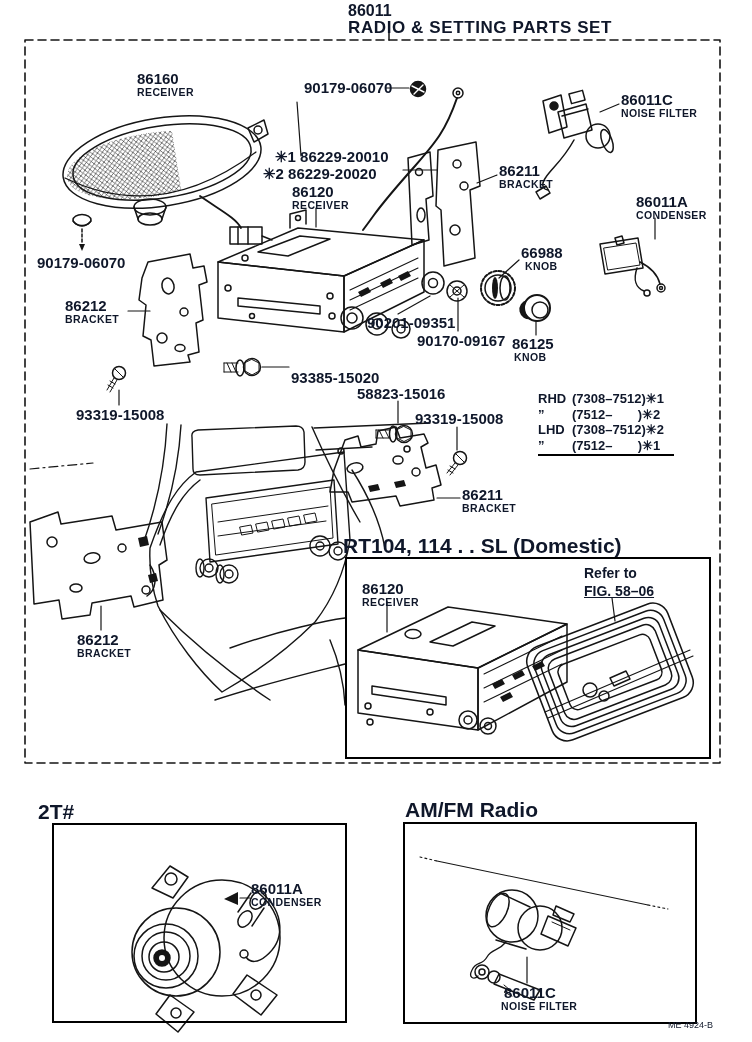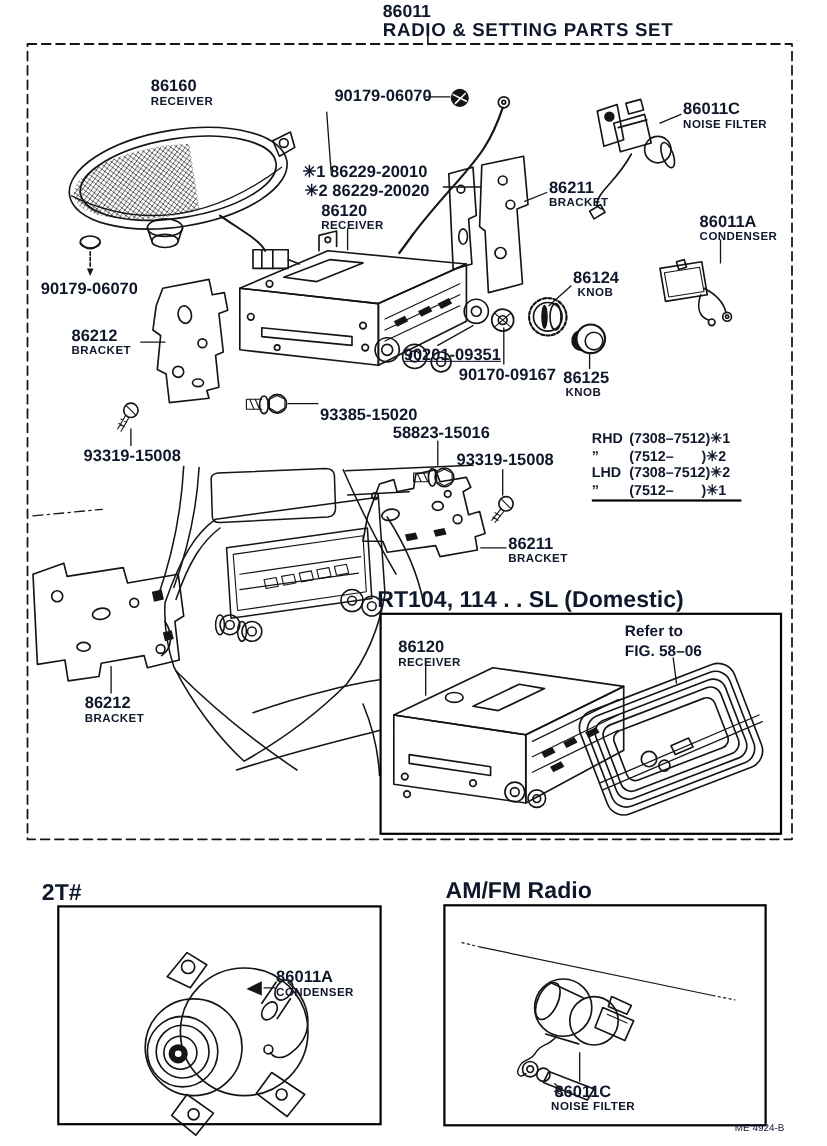--- a/index.html
+++ b/index.html
@@ -355,40 +355,40 @@
   <div class="lbl" style="left:304px;top:80px;">
     <span class="pno">90179-06070</span>
   </div>
   <div class="lbl" style="left:621px;top:92px;">
     <span class="pno">86011C</span>
     <span class="pname">NOISE FILTER</span>
   </div>
   <div class="lbl" style="left:275px;top:149px;">
     <span class="pno">✳1 86229-20010</span>
   </div>
-  <div class="lbl" style="left:277px;top:166px;">
+  <div class="lbl" style="left:263px;top:166px;">
     <span class="pno">✳2 86229-20020</span>
   </div>
   <div class="lbl" style="left:292px;top:184px;">
     <span class="pno">86120</span>
     <span class="pname">RECEIVER</span>
   </div>
   <div class="lbl" style="left:499px;top:163px;">
     <span class="pno">86211</span>
     <span class="pname">BRACKET</span>
   </div>
   <div class="lbl" style="left:636px;top:194px;">
     <span class="pno">86011A</span>
     <span class="pname">CONDENSER</span>
   </div>
   <div class="lbl" style="left:521px;top:245px;">
-    <span class="pno">86124</span>
+    <span class="pno">66988</span>
     <span class="pname" style="margin-left:4px;">KNOB</span>
   </div>
-  <div class="lbl" style="left:367px;top:315px;text-decoration:underline;">
+  <div class="lbl" style="left:367px;top:315px;">
     <span class="pno">90201-09351</span>
   </div>
   <div class="lbl" style="left:417px;top:333px;">
     <span class="pno">90170-09167</span>
   </div>
   <div class="lbl" style="left:512px;top:336px;">
     <span class="pno">86125</span>
     <span class="pname" style="margin-left:2px;">KNOB</span>
   </div>
   <div class="lbl" style="left:37px;top:255px;">
@@ -441,23 +441,23 @@
       <span class="c-mark">✳1</span>
     </div>
   </div>
   <div class="table-underline"></div>
 
   <div class="lbl sec-title" style="left:343px;top:535px;">RT104, 114 . . SL (Domestic)</div>
   <div class="lbl" style="left:362px;top:581px;">
     <span class="pno">86120</span>
     <span class="pname">RECEIVER</span>
   </div>
-  <div class="lbl note" style="left:568px;top:564px;">
+  <div class="lbl note" style="left:584px;top:564px;">
     <span style="display:block;">Refer to</span>
-    <span style="display:block;">FIG. 58–06</span>
+    <span style="display:block;text-decoration:underline;">FIG. 58–06</span>
   </div>
 
   <div class="lbl sec-title" style="left:38px;top:801px;">2T#</div>
   <div class="lbl" style="left:251px;top:881px;">
     <span class="pno">86011A</span>
     <span class="pname">CONDENSER</span>
   </div>
 
   <div class="lbl sec-title" style="left:405px;top:799px;">AM/FM Radio</div>
   <div class="lbl" style="left:501px;top:985px;">

